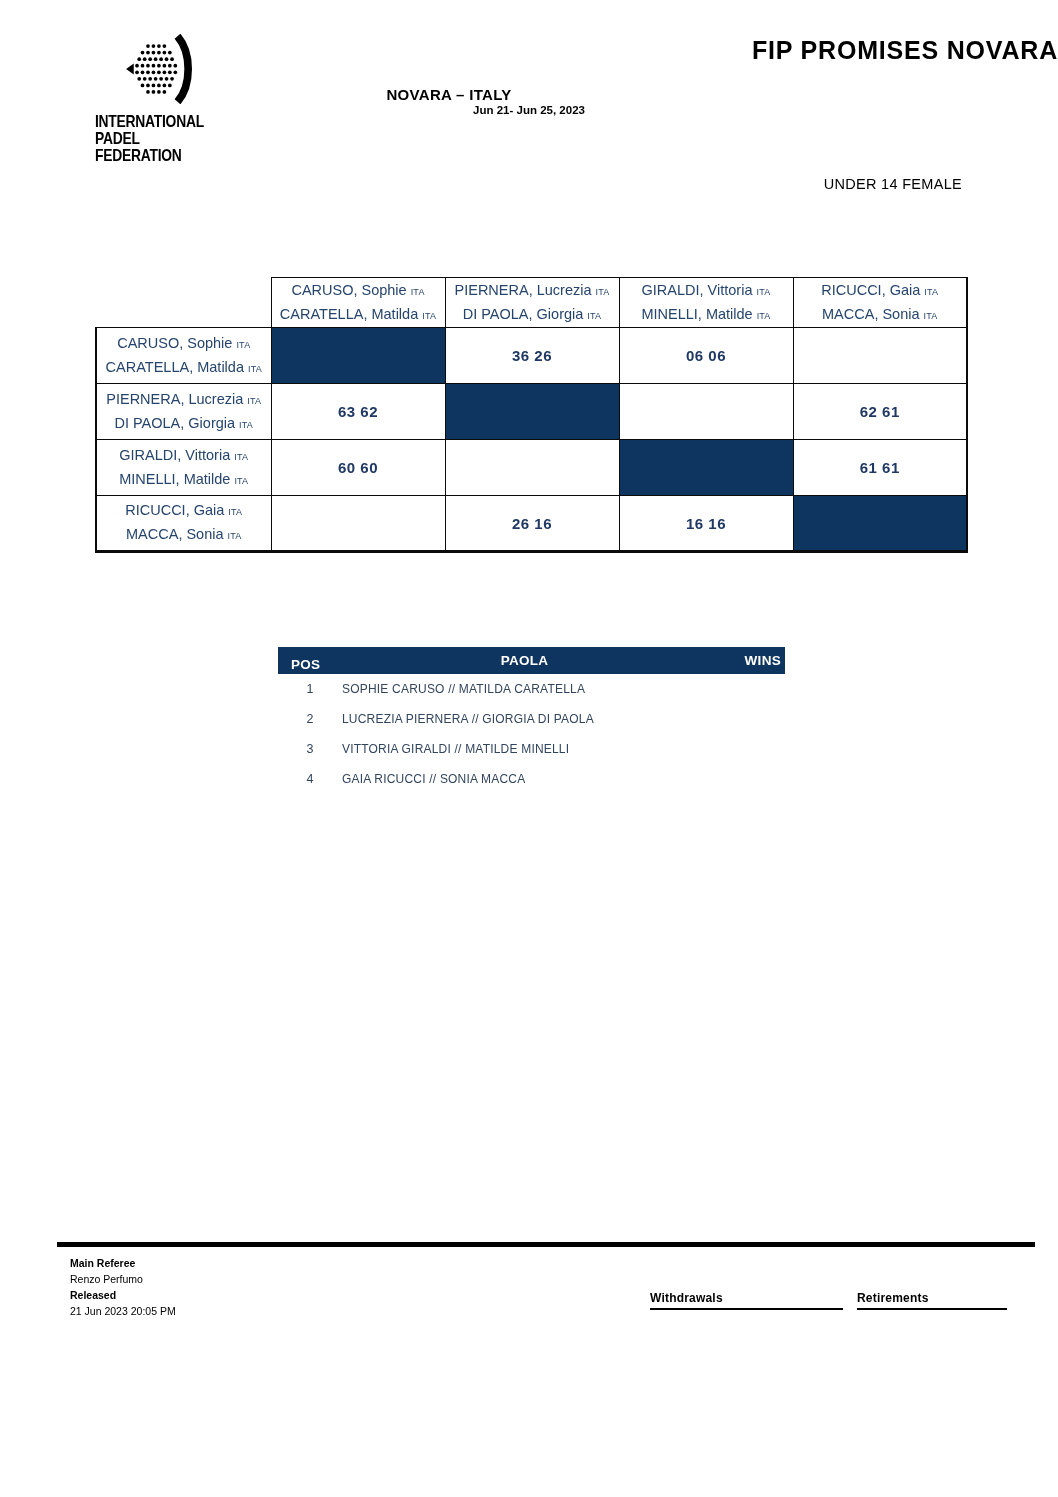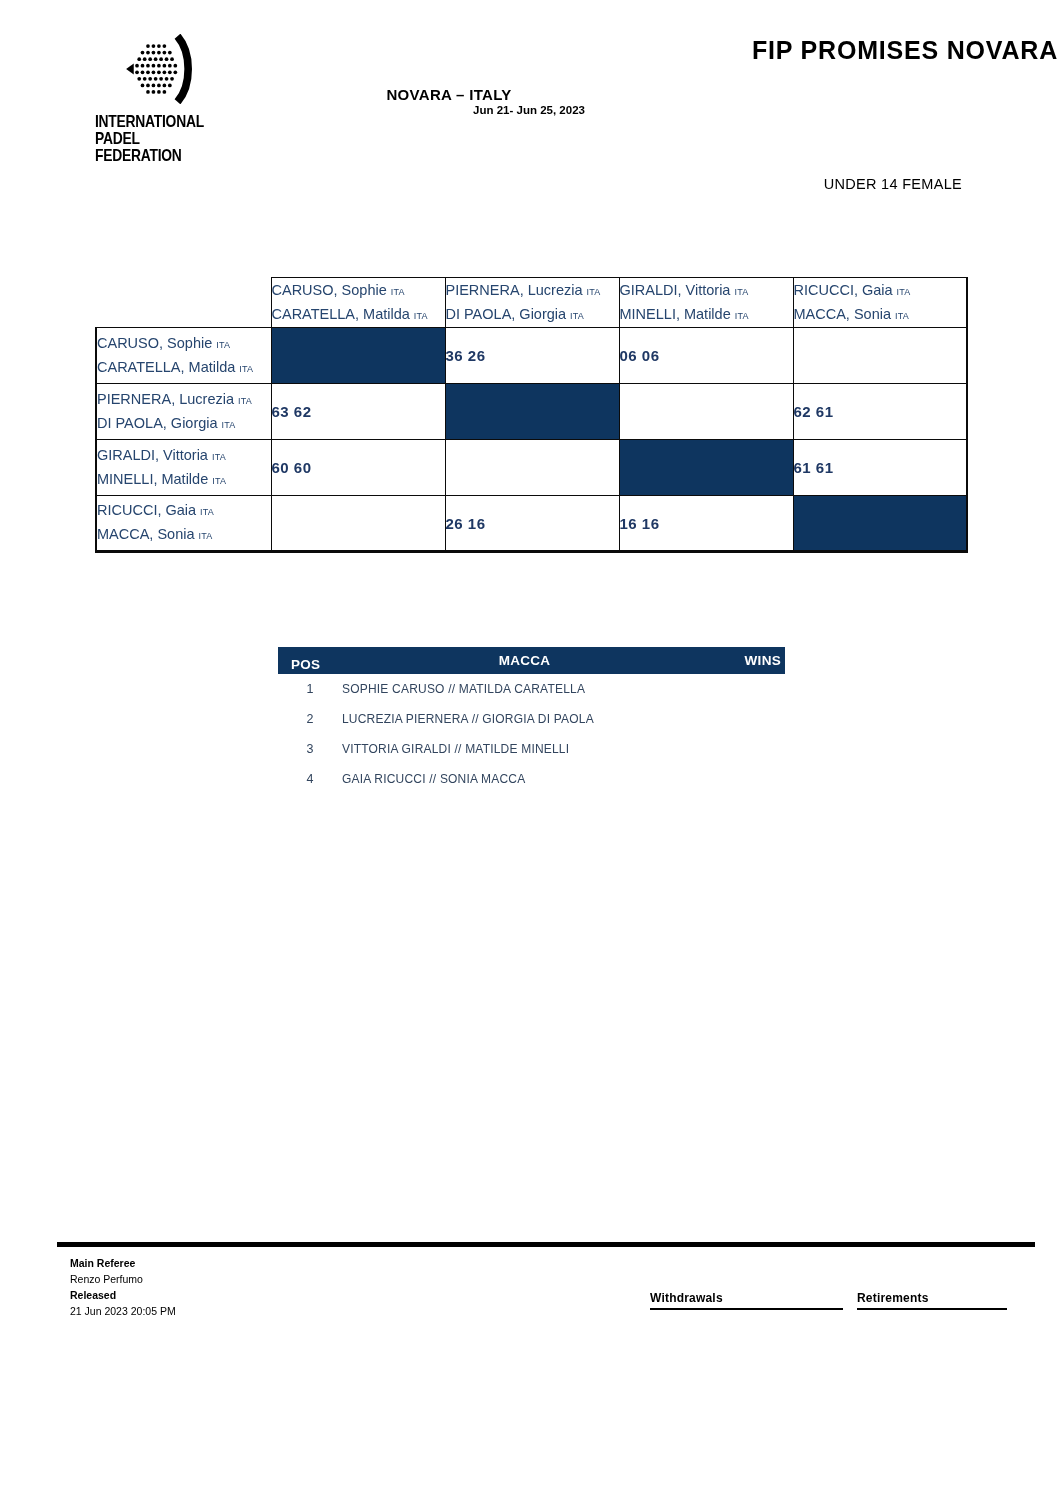--- a/index.html
+++ b/index.html
@@ -22,21 +22,21 @@
   .page-title{position:absolute;left:0;top:36px;width:1058px;text-align:right;
     font-size:25px;font-weight:bold;letter-spacing:.8px;}
   .page-sub{position:absolute;left:0;top:86px;width:898px;text-align:center;
     font-size:15px;font-weight:bold;letter-spacing:.3px;}
   .page-dates{position:absolute;left:0;top:104px;width:1058px;text-align:center;
     font-size:11.5px;font-weight:bold;}
   .category{position:absolute;right:96px;top:176px;font-size:14.5px;font-weight:normal;letter-spacing:.3px;}
 
   
   table.matrix{position:absolute;left:95px;top:277px;border-collapse:collapse;table-layout:fixed;}
-  table.matrix td{border:1.5px solid var(--line);padding:0;vertical-align:middle;text-align:left;}
+  table.matrix td{border:1.5px solid var(--line);padding:0;vertical-align:middle;text-align:center;}
   table.matrix td.nob{border:none;background:#fff;}
   table.matrix tr.mx-head{height:50px;}
   table.matrix tr.mx-row{height:56px;}
   table.matrix tr:last-child td{border-bottom-width:3.5px;}
   table.matrix tr.mx-row td:first-child{border-left-width:2px;}
   table.matrix td:last-child{border-right-width:2px;}
   .nm{font-size:14.5px;color:var(--name-text);line-height:22px;white-space:nowrap;}
   .nm .nat{font-size:9px;margin-left:4px;letter-spacing:.2px;}
   td.score{font-size:15px;font-weight:bold;color:var(--score-text);letter-spacing:.5px;}
   td.diag{background:var(--navy);}
@@ -205,21 +205,21 @@
     <td class="score">26 16</td>
     <td class="score">16 16</td>
     <td class="diag"></td>
   </tr>
 </tbody>
   </table>
 
 <div class="standings">
   <div class="st-head">
     <div class="c-pos">POS</div>
-    <div class="c-team">MACCA</div>
+    <div class="c-team">PAOLA</div>
     <div class="c-wins">WINS</div>
   </div>
   <div class="st-row">
     <div class="c-pos">1</div>
     <div class="c-team">SOPHIE CARUSO // MATILDA CARATELLA</div>
     <div class="c-wins"></div>
   </div>
   <div class="st-row">
     <div class="c-pos">2</div>
     <div class="c-team">LUCREZIA PIERNERA // GIORGIA DI PAOLA</div>

